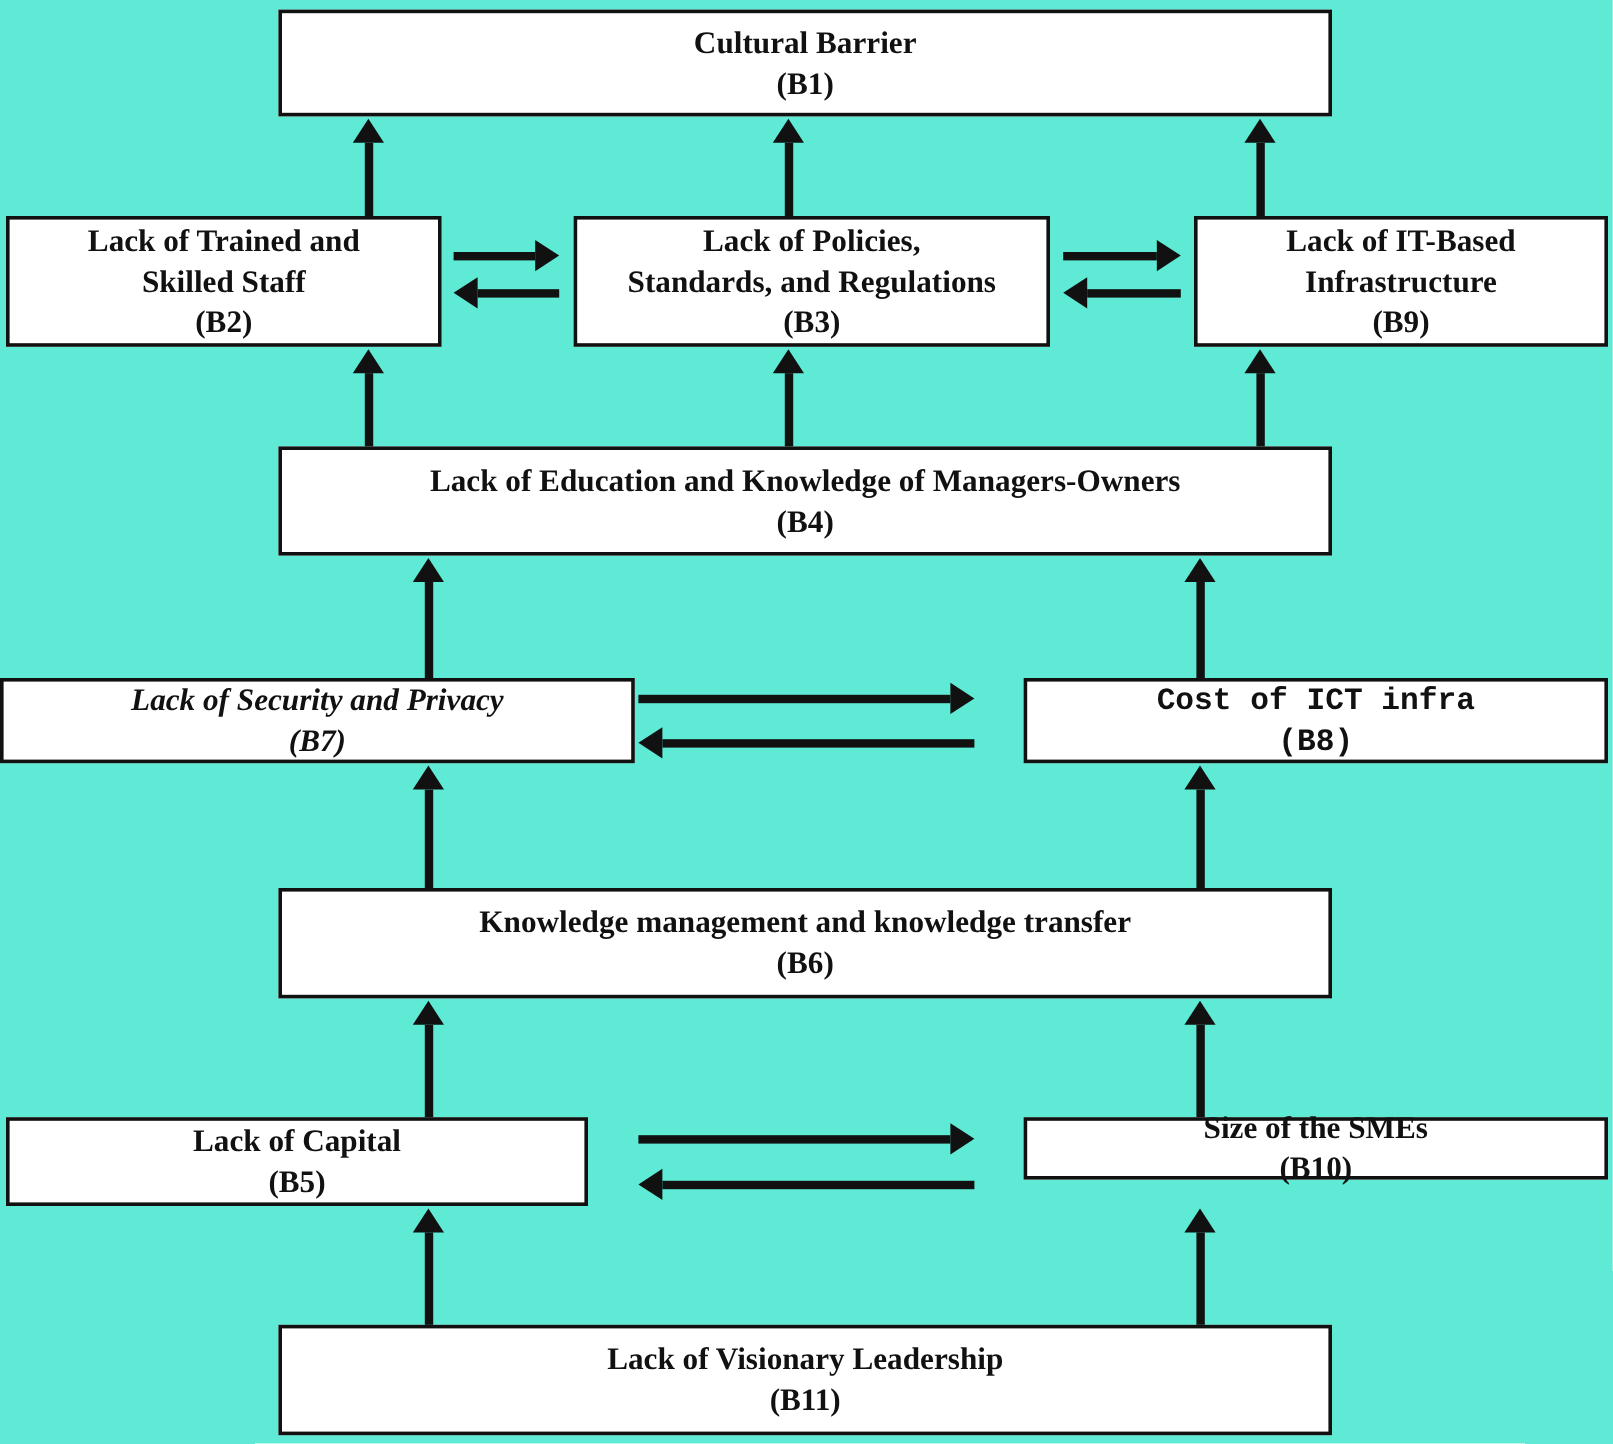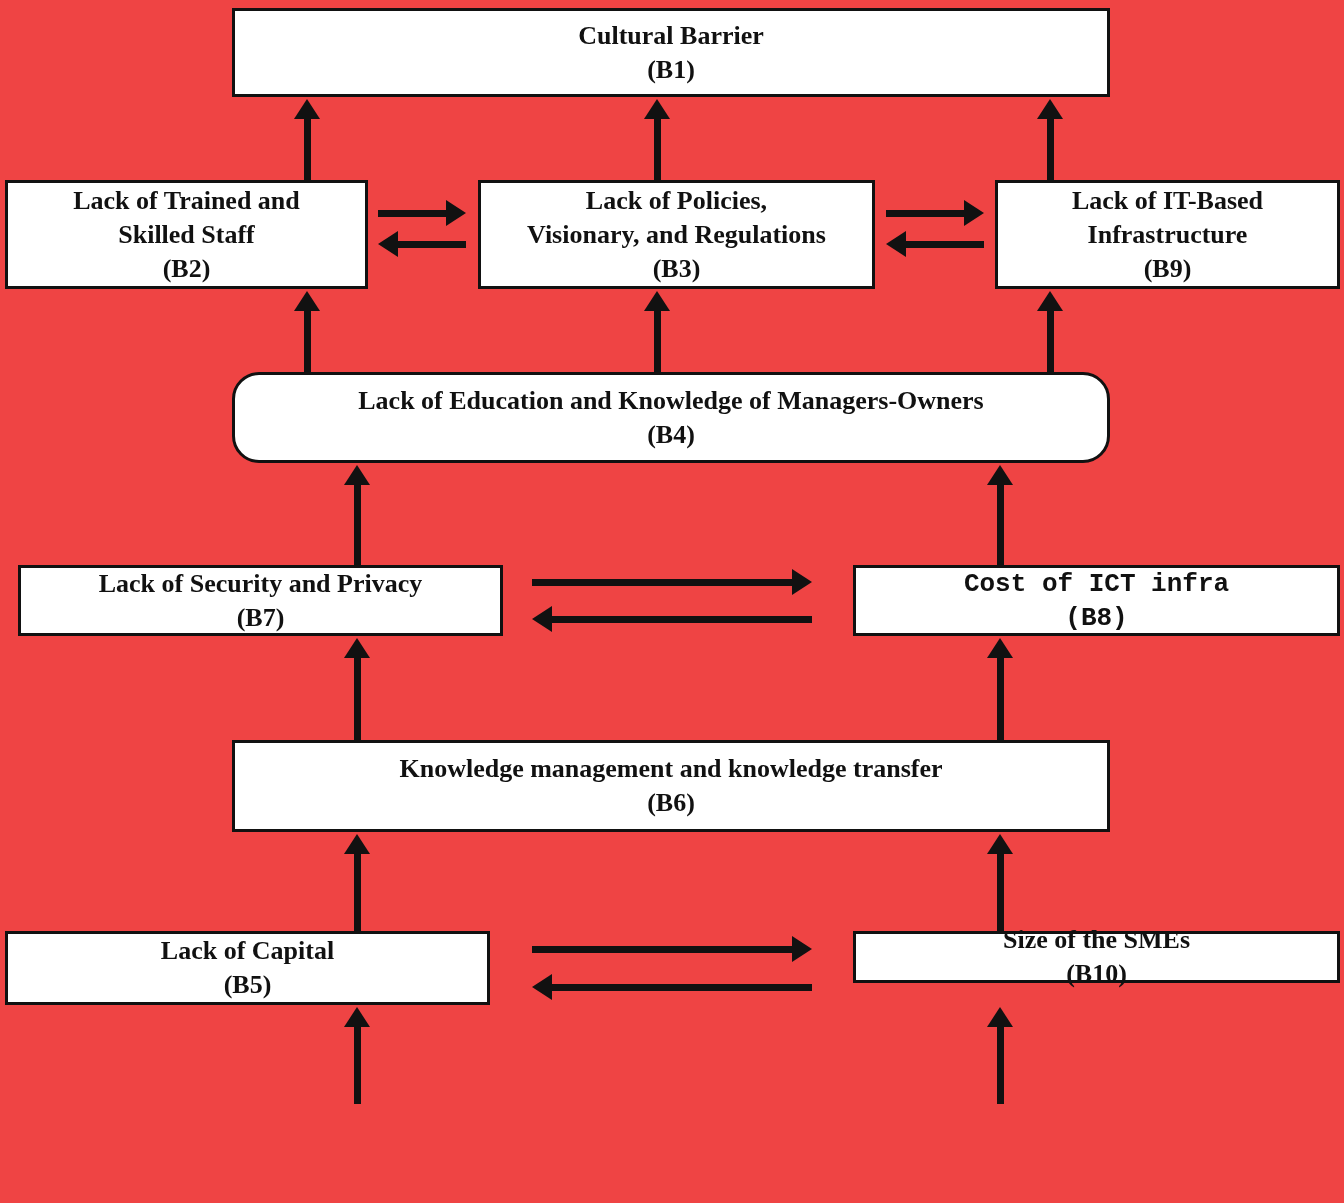--- a/index.html
+++ b/index.html
@@ -3,21 +3,21 @@
 <meta charset="utf-8">
 <style>
   * { box-sizing: border-box; }
   html, body { margin: 0; padding: 0; background: #ffffff; }
   body { font-family: "Liberation Serif", serif; }
 
   .canvas {
     position: relative;
     width: 1344px;
     height: 1203px;
-    background: #ef4444;
+    background: #5eead4;
     overflow: hidden;
   }
 
   .node {
     position: absolute;
     background: #ffffff;
     border: 3px solid #111111;
     color: #111111;
     font-weight: bold;
     font-size: 26px;
@@ -89,36 +89,36 @@
   </div>
 
   <div class="node" style="left:5px; top:180px; width:363px; height:109px;">
     <div class="node-label">Lack of Trained and
 Skilled Staff</div>
     <div class="node-code">(B2)</div>
   </div>
 
   <div class="node" style="left:478px; top:180px; width:397px; height:109px;">
     <div class="node-label">Lack of Policies,
-Visionary, and Regulations</div>
+Standards, and Regulations</div>
     <div class="node-code">(B3)</div>
   </div>
 
   <div class="node" style="left:995px; top:180px; width:345px; height:109px;">
     <div class="node-label">Lack of IT-Based
 Infrastructure</div>
     <div class="node-code">(B9)</div>
   </div>
 
-  <div class="node" style="left:232px; top:372px; width:878px; height:91px;border-radius:27px;">
+  <div class="node" style="left:232px; top:372px; width:878px; height:91px;">
     <div class="node-label">Lack of Education and Knowledge of Managers-Owners</div>
     <div class="node-code">(B4)</div>
   </div>
 
-  <div class="node" style="left:18px; top:565px; width:485px; height:71px;">
+  <div class="node" style="left:0; top:565px; width:529px; height:71px;font-style:italic;">
     <div class="node-label">Lack of Security and Privacy</div>
     <div class="node-code">(B7)</div>
   </div>
 
   <div class="node" style="left:853px; top:565px; width:487px; height:71px;font-family:Liberation Mono, monospace;">
     <div class="node-label">Cost of ICT infra</div>
     <div class="node-code">(B8)</div>
   </div>
 
   <div class="node" style="left:232px; top:740px; width:878px; height:92px;">
@@ -129,20 +129,24 @@
   <div class="node" style="left:5px; top:931px; width:485px; height:74px;text-align:right;">
     <div class="node-label">Lack of Capital</div>
     <div class="node-code">(B5)</div>
   </div>
 
   <div class="node" style="left:853px; top:931px; width:487px; height:52px;">
     <div class="node-label">Size of the SMEs</div>
     <div class="node-code">(B10)</div>
   </div>
 
+  <div class="node" style="left:232px; top:1104px; width:878px; height:92px;">
+    <div class="node-label">Lack of Visionary Leadership</div>
+    <div class="node-code">(B11)</div>
+  </div>
 
   <div class="arrow-up" style="left:294px; top:99px; height:81px;">
       <div class="head"></div>
       <div class="stem"></div>
     </div>
   <div class="arrow-up" style="left:644px; top:99px; height:81px;">
       <div class="head"></div>
       <div class="stem"></div>
     </div>
   <div class="arrow-up" style="left:1037px; top:99px; height:81px;">

